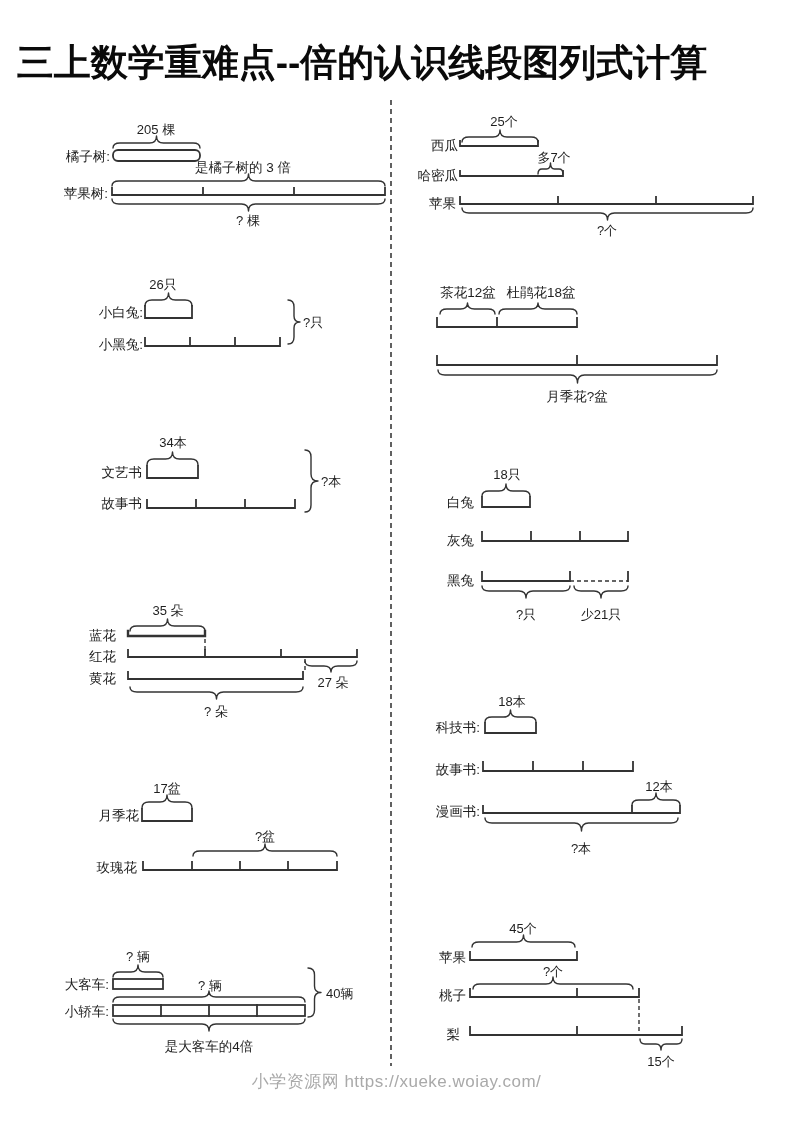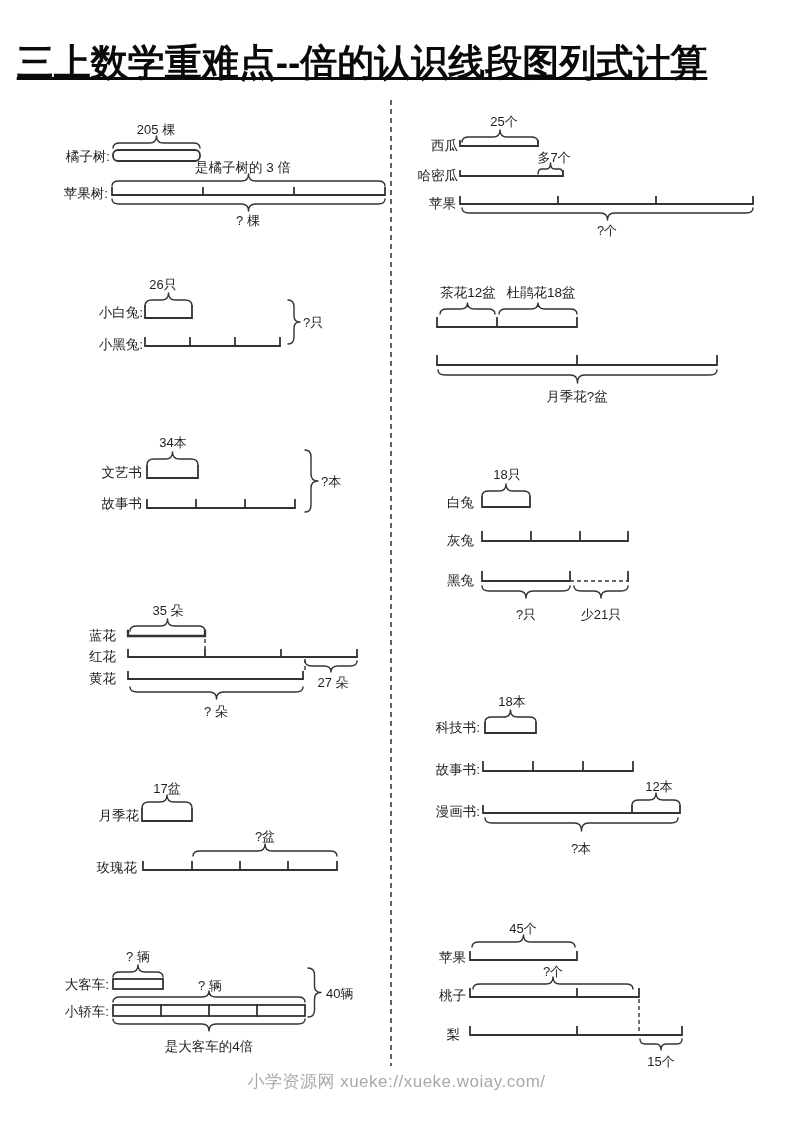--- a/index.html
+++ b/index.html
@@ -3,21 +3,21 @@
 <meta charset="utf-8">
 <style>
   html,body{margin:0;padding:0;}
   body{
     width:793px;height:1122px;position:relative;background:#ffffff;
     font-family:"Liberation Sans",sans-serif;color:#222;overflow:hidden;
   }
   .page-title{
     position:absolute;top:38px;left:0;width:724px;text-align:center;
     font-size:37px;font-weight:900;letter-spacing:0px;color:#0a0a0a;
-    font-family:"Liberation Sans",sans-serif;white-space:nowrap;text-decoration:underline;
+    font-family:"Liberation Sans",sans-serif;white-space:nowrap;
   }
   .footer{
     position:absolute;top:1070px;left:0;width:793px;text-align:center;
     font-size:17px;color:#a9a9a9;letter-spacing:0.5px;
   }
   svg.sheet{position:absolute;left:0;top:0;}
   svg .bar{stroke:#333;stroke-width:1.8;fill:none;stroke-linecap:square;}
   svg .thick{stroke-width:2.4;}
   svg .brace{stroke:#333;stroke-width:1.4;fill:none;stroke-linecap:round;stroke-linejoin:round;}
   svg .dash{stroke:#333;stroke-width:1.4;fill:none;stroke-dasharray:4,3;}
@@ -181,13 +181,13 @@
     <text x="466" y="1000" text-anchor="end">桃子</text>
     <path class="bar" d="M470,989 V997 M577,989 V997 M639,989 V997 M470,997 H639"></path>
     <path class="dash" d="M639,999 V1033"></path>
     <text x="460" y="1039" text-anchor="end">梨</text>
     <path class="bar" d="M470,1027 V1035 M577,1027 V1035 M682,1027 V1035 M470,1035 H682"></path>
     <path class="brace" d="M640,1039 Q640,1044 645,1044 L656,1044 Q661,1044 661,1050 Q661,1044 666,1044 L677,1044 Q682,1044 682,1039"></path>
     <text class="qty" x="661" y="1066" text-anchor="middle">15个</text>
   </g>
 </svg>
 
-<div class="footer">小学资源网 xueke://xueke.woiay.com/</div>
+<div class="footer">小学资源网 https://xueke.woiay.com/</div>
 
 </body></html>

